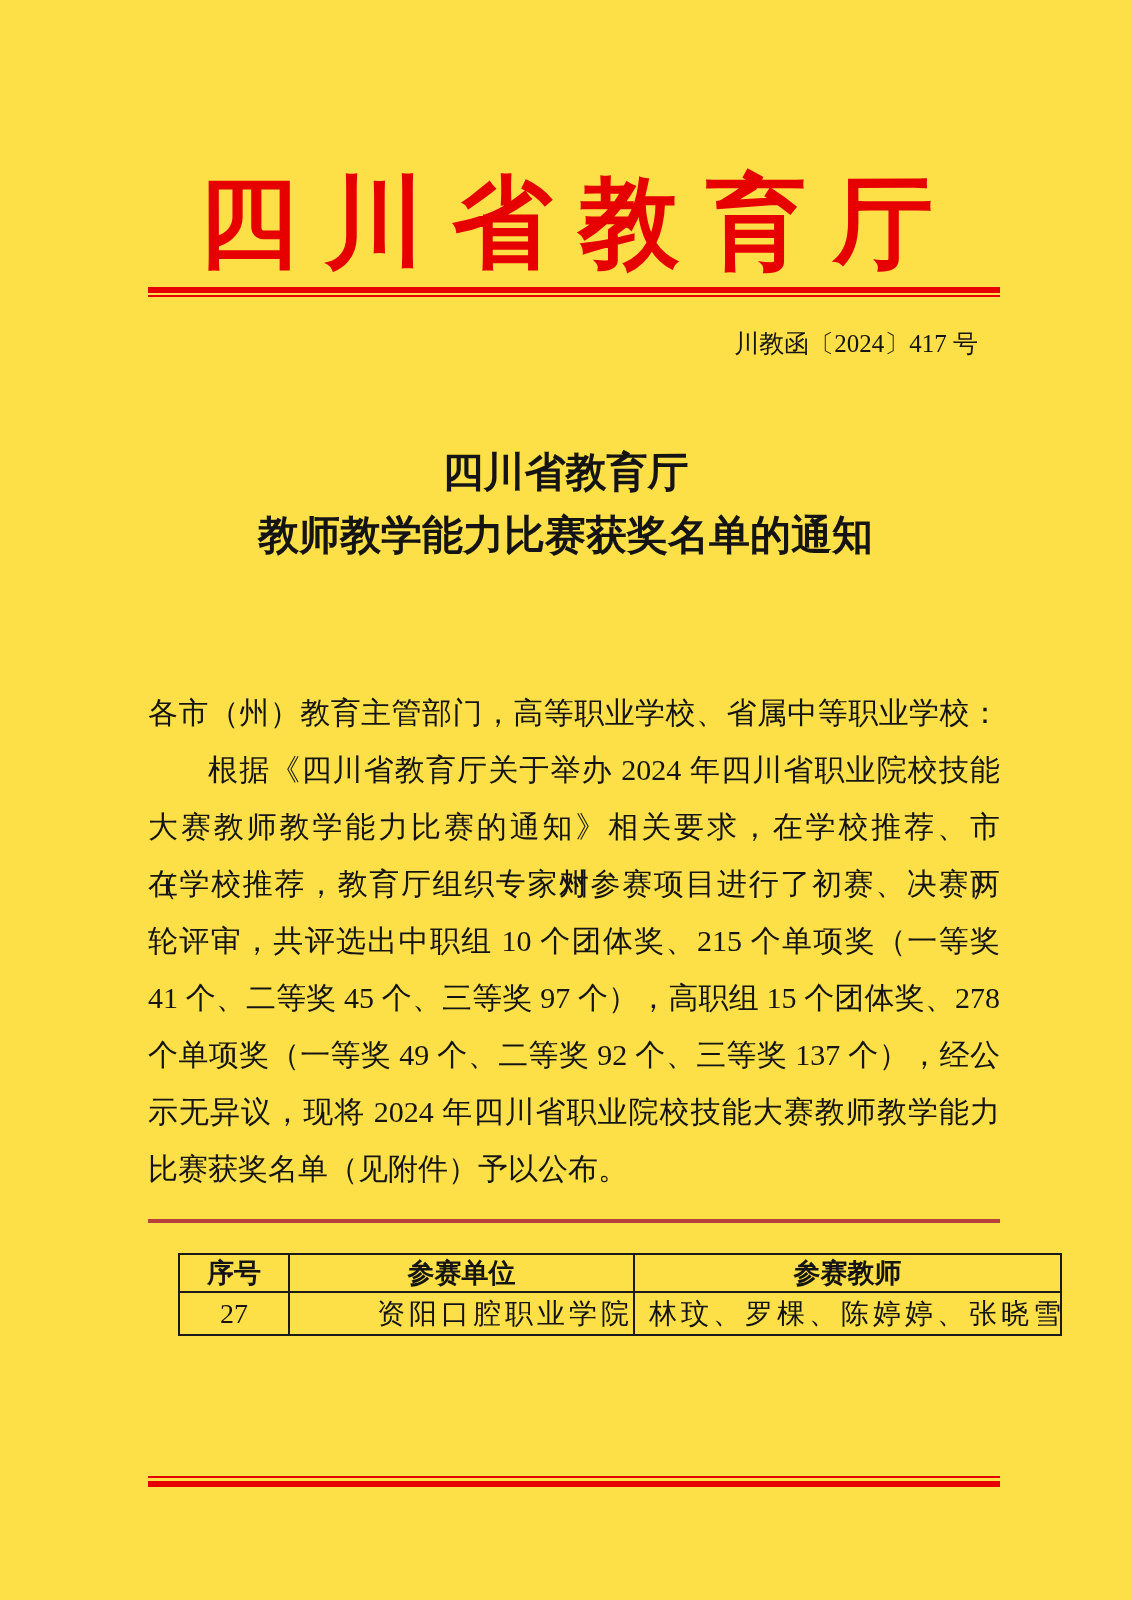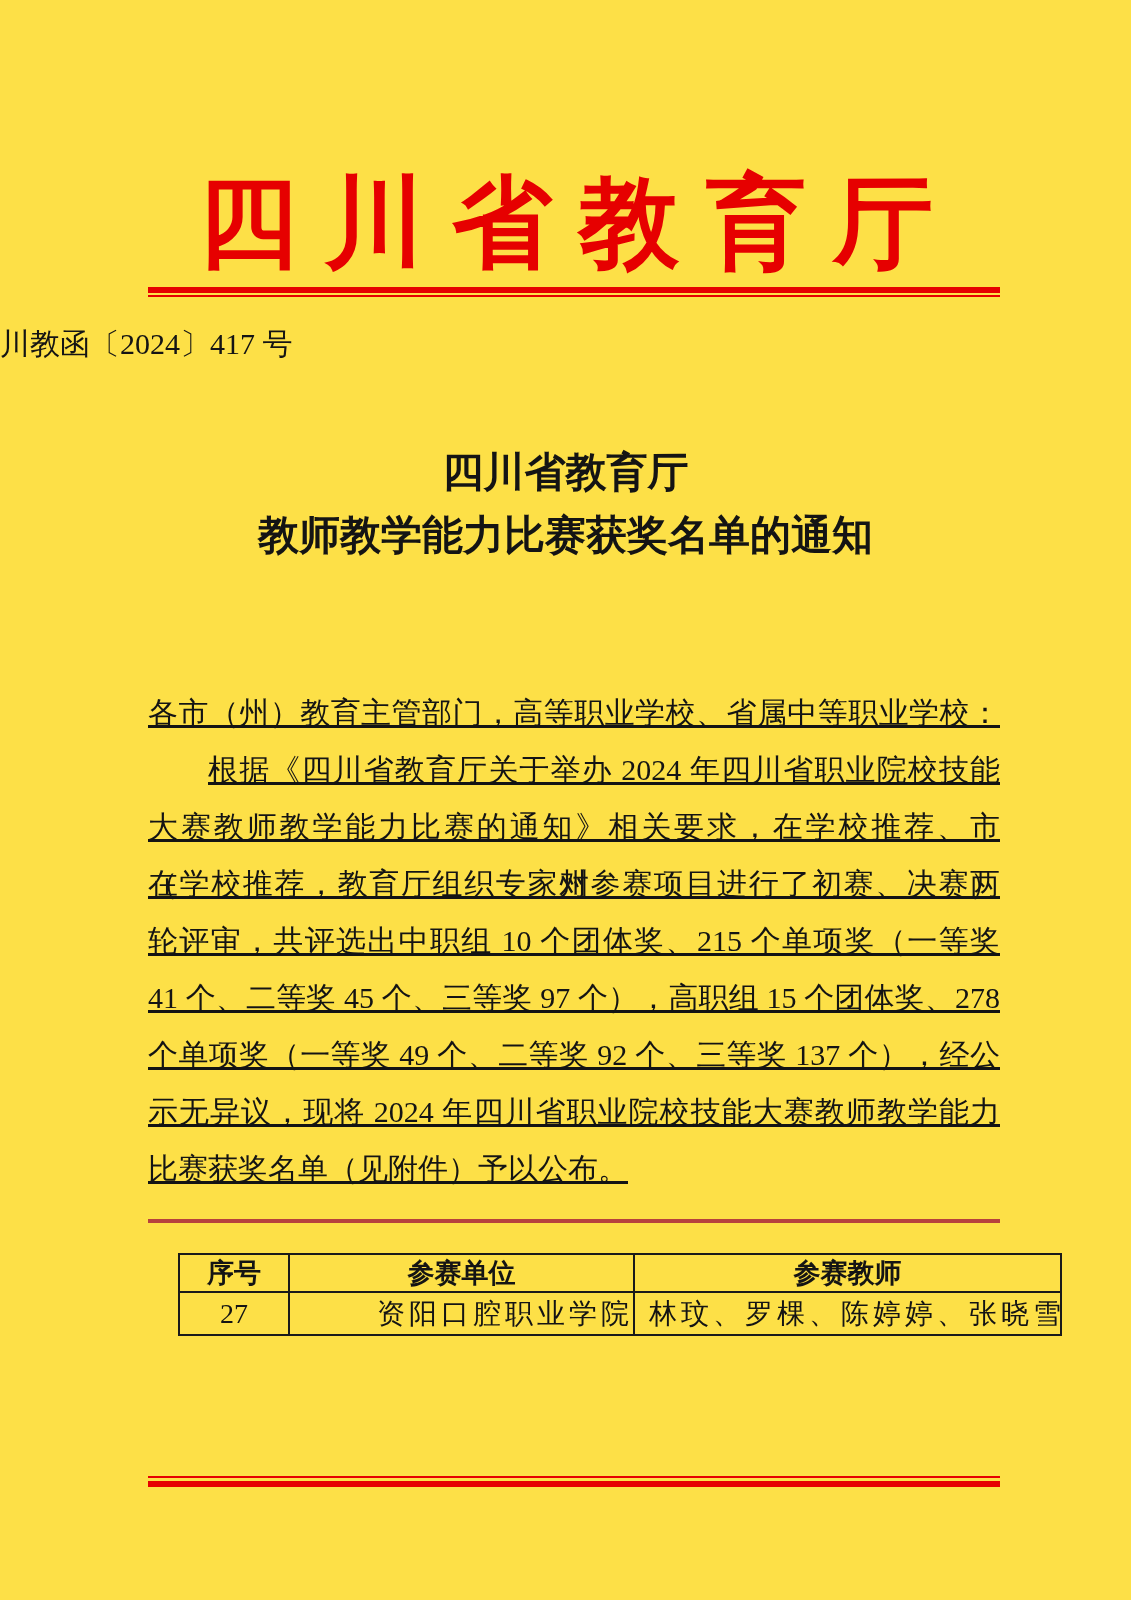--- a/index.html
+++ b/index.html
@@ -43,22 +43,22 @@
   .rule-top .bar-thick { height: 6px; background: var(--red, #e60000); }
   .rule-top .bar-gap   { height: 2px; background: transparent; }
   .rule-top .bar-thin  { height: 2px; background: var(--red, #e60000); }
 
   
   .doc-number {
     position: absolute;
     top: 326px;
     left: 0;
     width: 978px;
-    text-align: left;
-    font-size: 30px;
+    text-align: right;
+    font-size: 25px;
     line-height: 36px;
     white-space: nowrap;
   }
 
   
   .notice-title {
     position: absolute;
     top: 441px;
     left: 0;
     width: 100%;
@@ -74,21 +74,20 @@
     top: 684px;
     left: 148px;
     width: 852px;
     font-size: 30px;
   }
   .bline {
     height: 57px;
     line-height: 57px;
     text-align: justify;
     white-space: normal;
-    text-decoration: underline;
   }
   .bline.jst { text-align-last: justify; }
   .bline.indent { text-indent: 60px; }
   .bline.last { text-align-last: left; }
 
   
   .rule-mid {
     position: absolute;
     top: 1219px;
     left: 148px;

